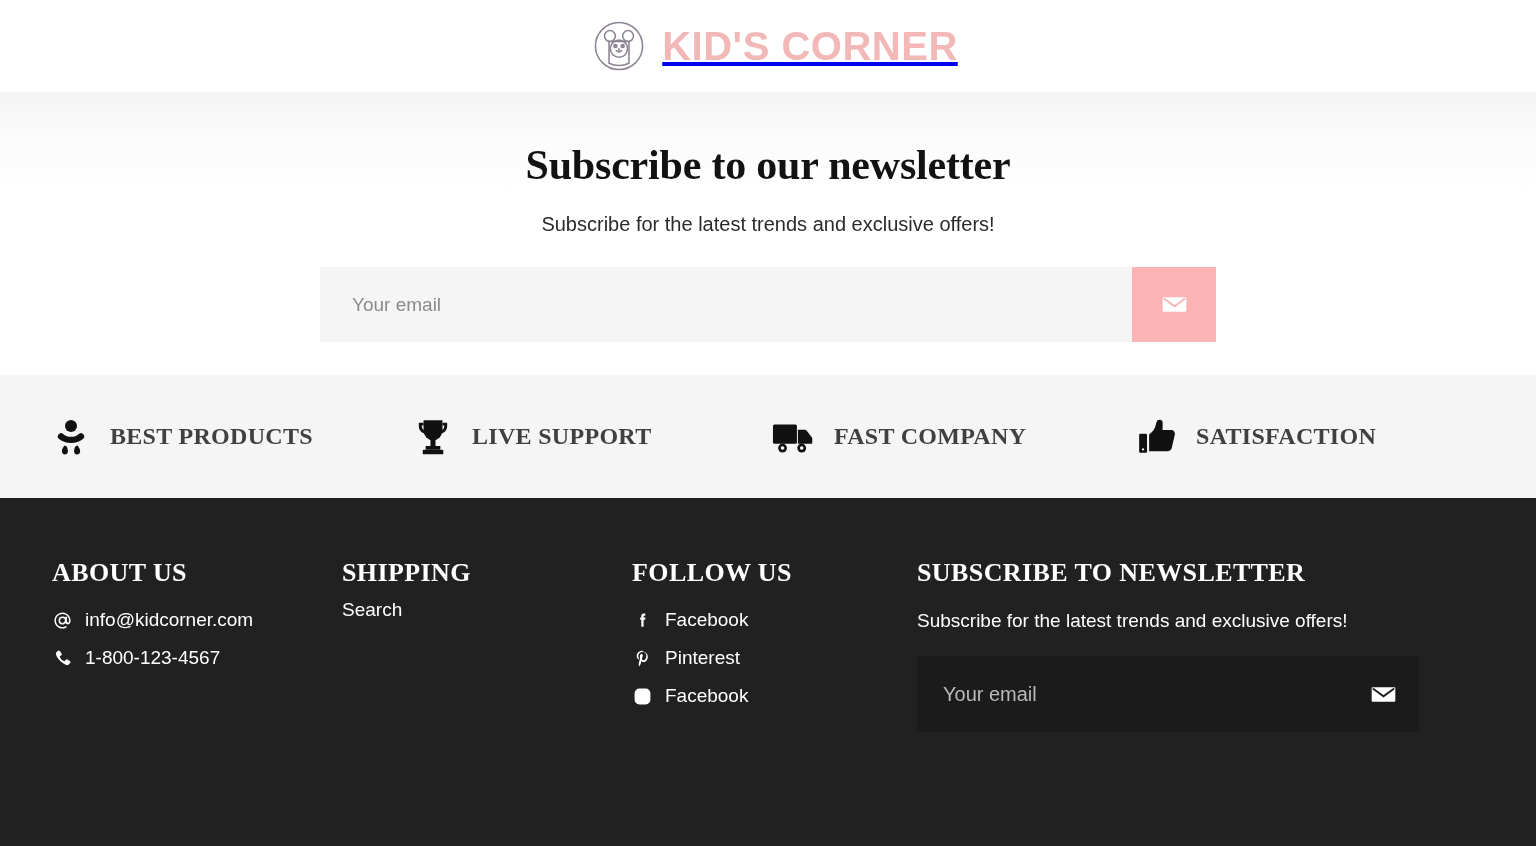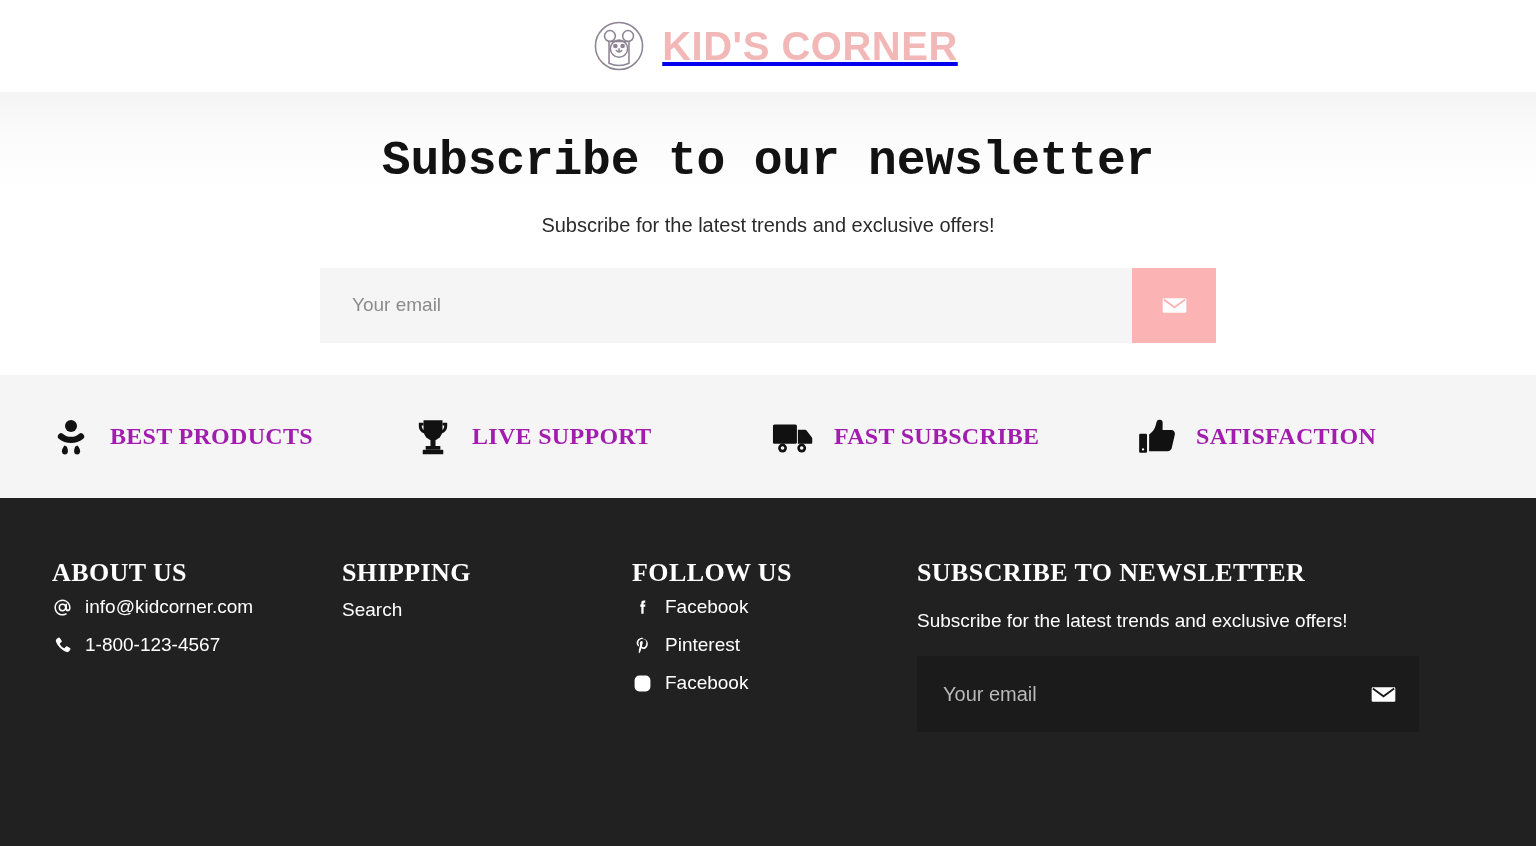--- a/index.html
+++ b/index.html
@@ -36,27 +36,27 @@
   }
 
   
   .newsletter-band {
     height: 283px;
     background: linear-gradient(to bottom, #f4f4f4 0px, #fbfbfb 45px, #ffffff 100px, #ffffff 100%);
     text-align: center;
     padding-top: 14px;
   }
   .newsletter-title {
-    font-family: Liberation Mono, monospace;
+    font-family: Liberation Serif, serif;
     font-weight: bold;
-    font-size: 48px;
+    font-size: 42px;
     color: #121212;
     letter-spacing: -0.2px;
     line-height: 1.2;
-    margin-top: 27px;
+    margin-top: 34px;
   }
   .newsletter-sub {
     font-size: 20px;
     color: #2b2b2b;
     margin-top: 23px;
     font-weight: normal;
   }
   .subscribe-form {
     width: 896px;
     height: 75px;
@@ -106,21 +106,21 @@
     display: flex;
     align-items: center;
     justify-content: center;
     flex: none;
   }
   .feature-icon svg { display: block; fill: #111111; }
   .feature-label {
     font-family: "Liberation Serif", serif;
     font-weight: bold;
     font-size: 24px;
-    color: #a21caf;
+    color: #404040;
     letter-spacing: 0.3px;
     white-space: nowrap;
   }
 
   
   .site-footer {
     height: 424px;
     background: #212121;
     padding: 60px 48px 0 52px;
     position: relative;
@@ -135,21 +135,21 @@
   .col-news    { flex: 1; }
 
   .footer-heading {
     font-family: "Liberation Serif", serif;
     font-weight: bold;
     font-size: 26px;
     color: #ffffff;
     letter-spacing: 0.4px;
     white-space: nowrap;
   }
-  .footer-list { list-style: none; margin-top: 8px; }
+  .footer-list { list-style: none; margin-top: 21px; }
   .footer-list li { margin-bottom: 16px; }
   .footer-line {
     display: flex;
     align-items: center;
     gap: 13px;
     color: #ffffff;
     font-size: 19px;
     text-decoration: none;
   }
   .footer-line .ic {
@@ -277,21 +277,21 @@
     <span class="feature-icon">
       <svg viewBox="0 0 48 40" width="48" height="40">
         <rect x="1" y="7" width="25" height="20" rx="1.6"></rect>
         <path d="M27 12.5h7.6c.6 0 1.1.25 1.45.72l5.6 7.3c.23.3.35.66.35 1.03V26a1 1 0 0 1-1 1H27z"></path>
         <circle cx="11" cy="31.5" r="4.6" fill="#111"></circle>
         <circle cx="11" cy="31.5" r="1.9" fill="#f5f5f5"></circle>
         <circle cx="31" cy="31.5" r="4.6" fill="#111"></circle>
         <circle cx="31" cy="31.5" r="1.9" fill="#f5f5f5"></circle>
       </svg>
     </span>
-    <span class="feature-label">FAST SUBSCRIBE</span>
+    <span class="feature-label">FAST COMPANY</span>
   </div>
 
   <div class="feature-item">
     <span class="feature-icon">
       <svg viewBox="0 0 40 40" width="42" height="42">
         <rect x="3" y="17" width="7.5" height="18" rx="1.2"></rect>
         <circle cx="6.7" cy="31.8" r="1.1" fill="#f5f5f5"></circle>
         <path d="M12.5 17.5c3.2-2 5.4-5.1 6.2-8.4l.8-3.2a3 3 0 0 1 5.9.9l-.1 6.6h8.4a3.4 3.4 0 0 1 3.3 4.2l-2.9 12.6a4.3 4.3 0 0 1-4.2 3.3H12.5z"></path>
       </svg>
     </span>

